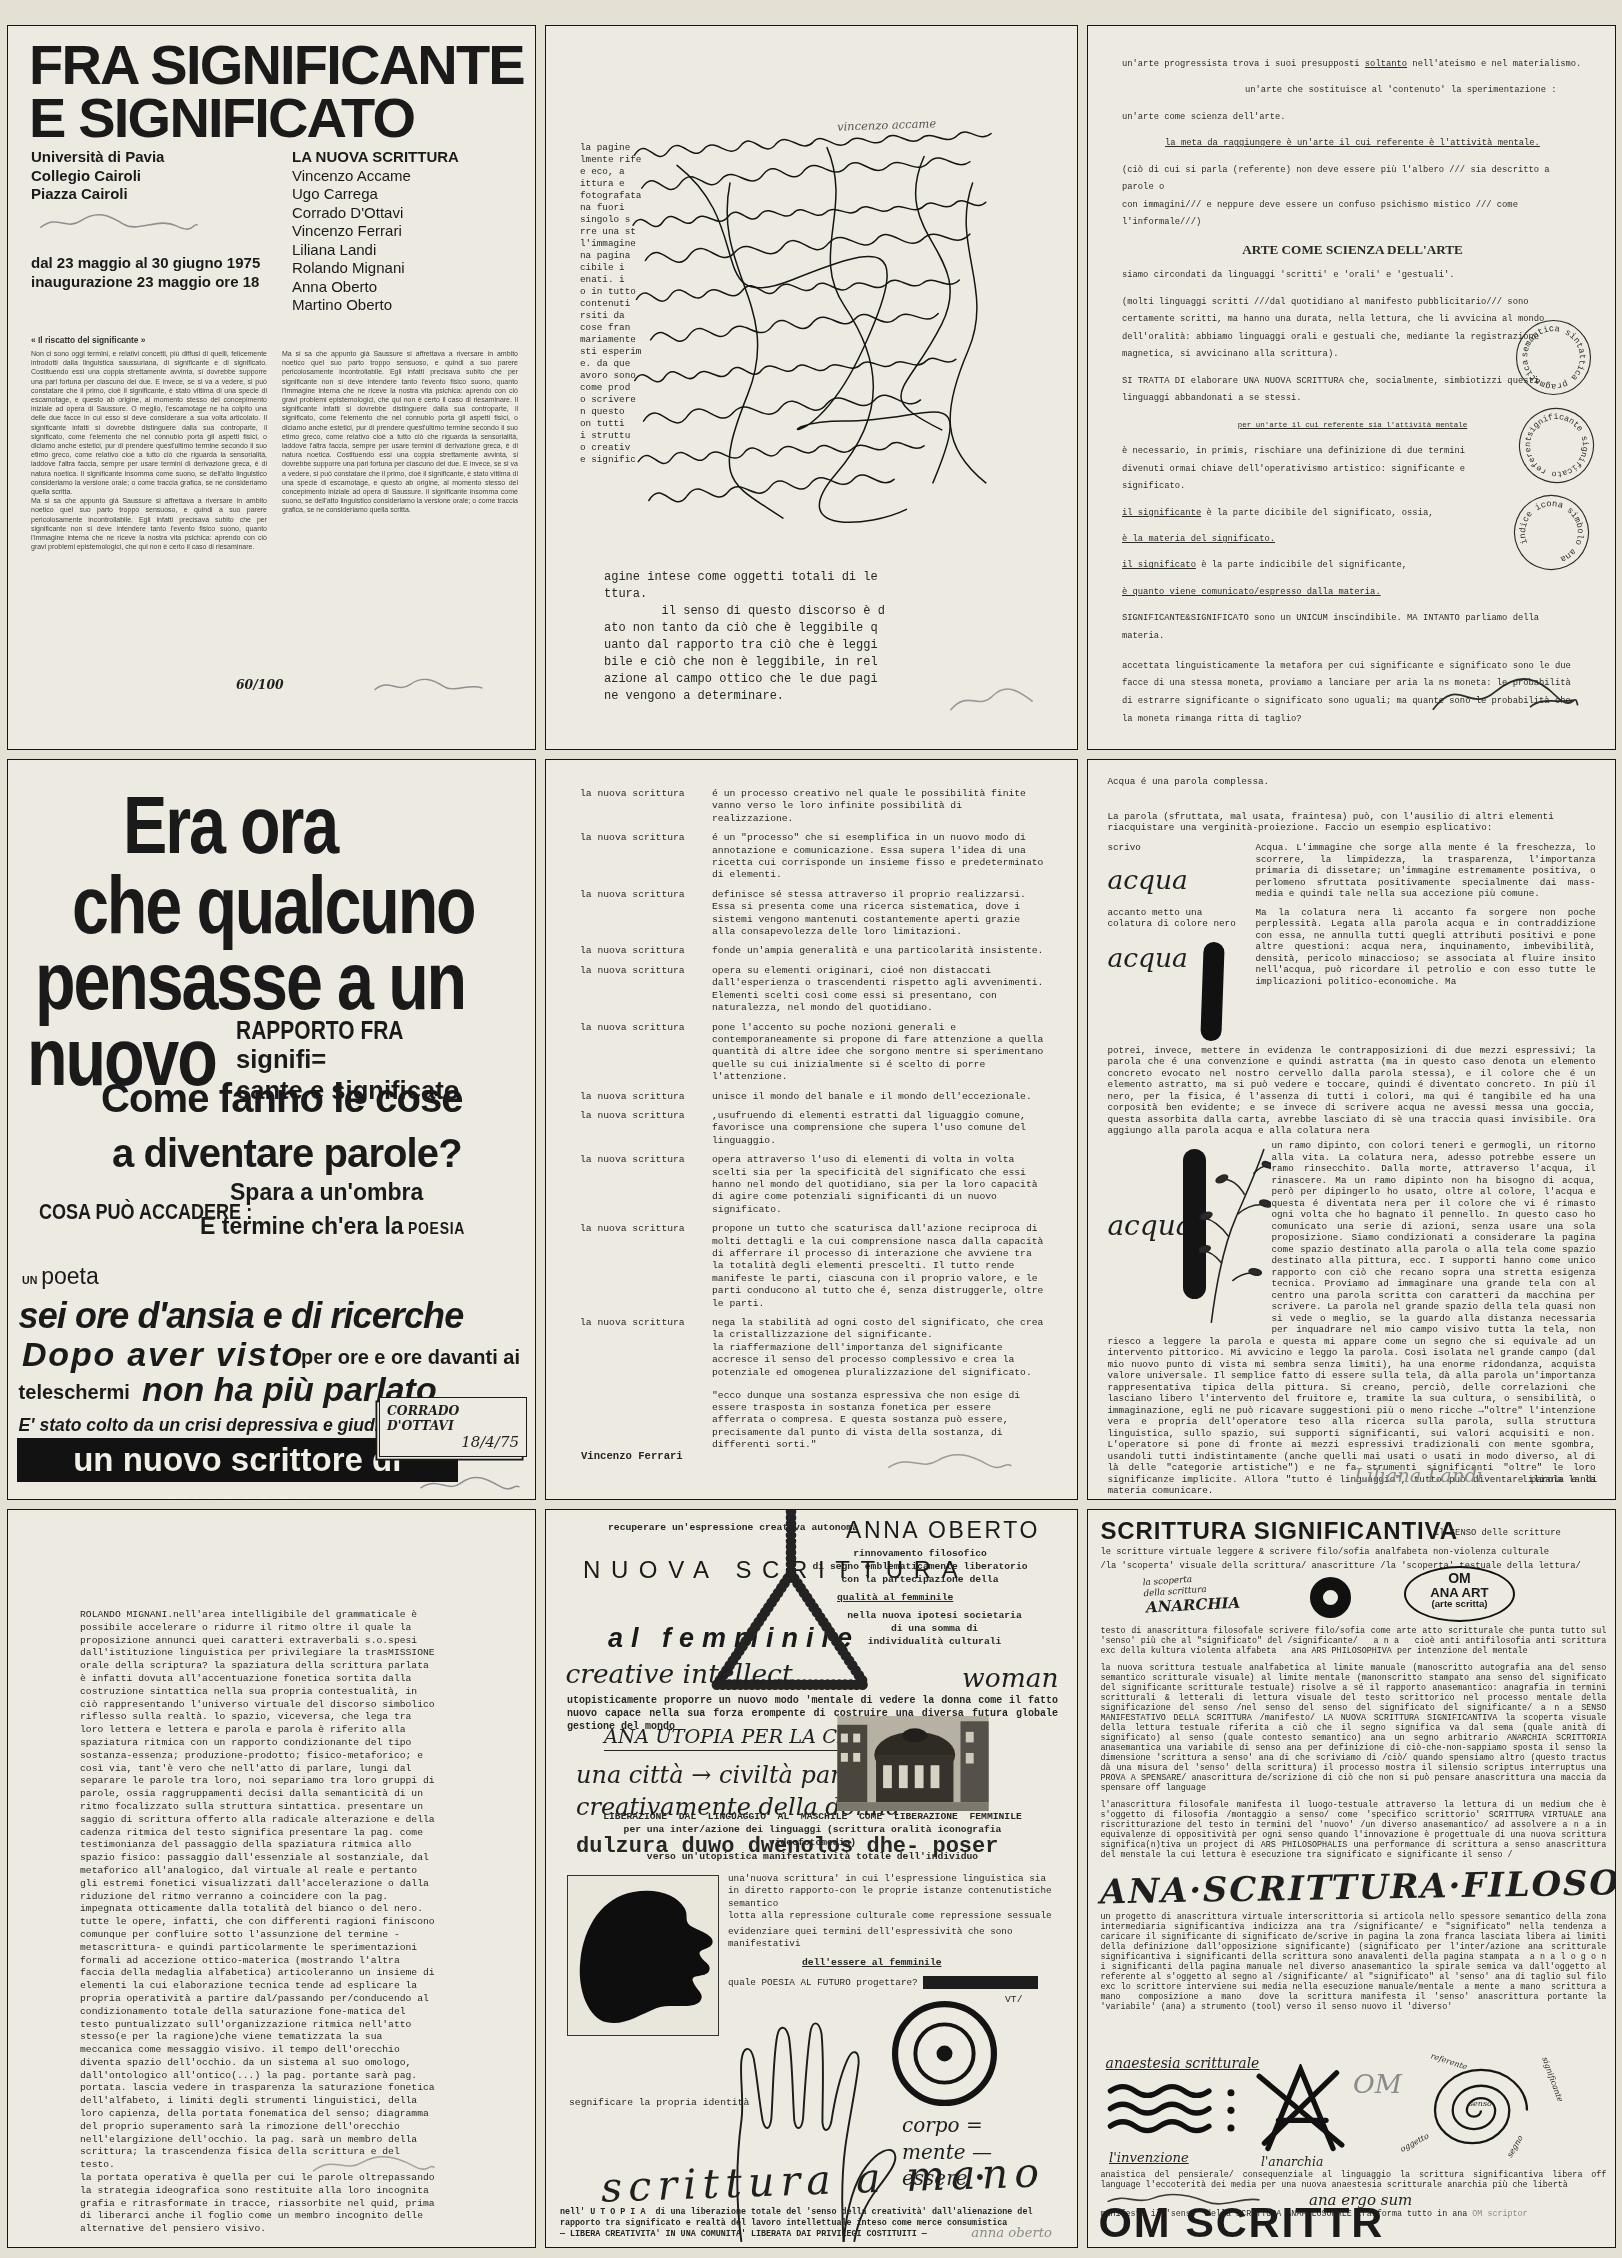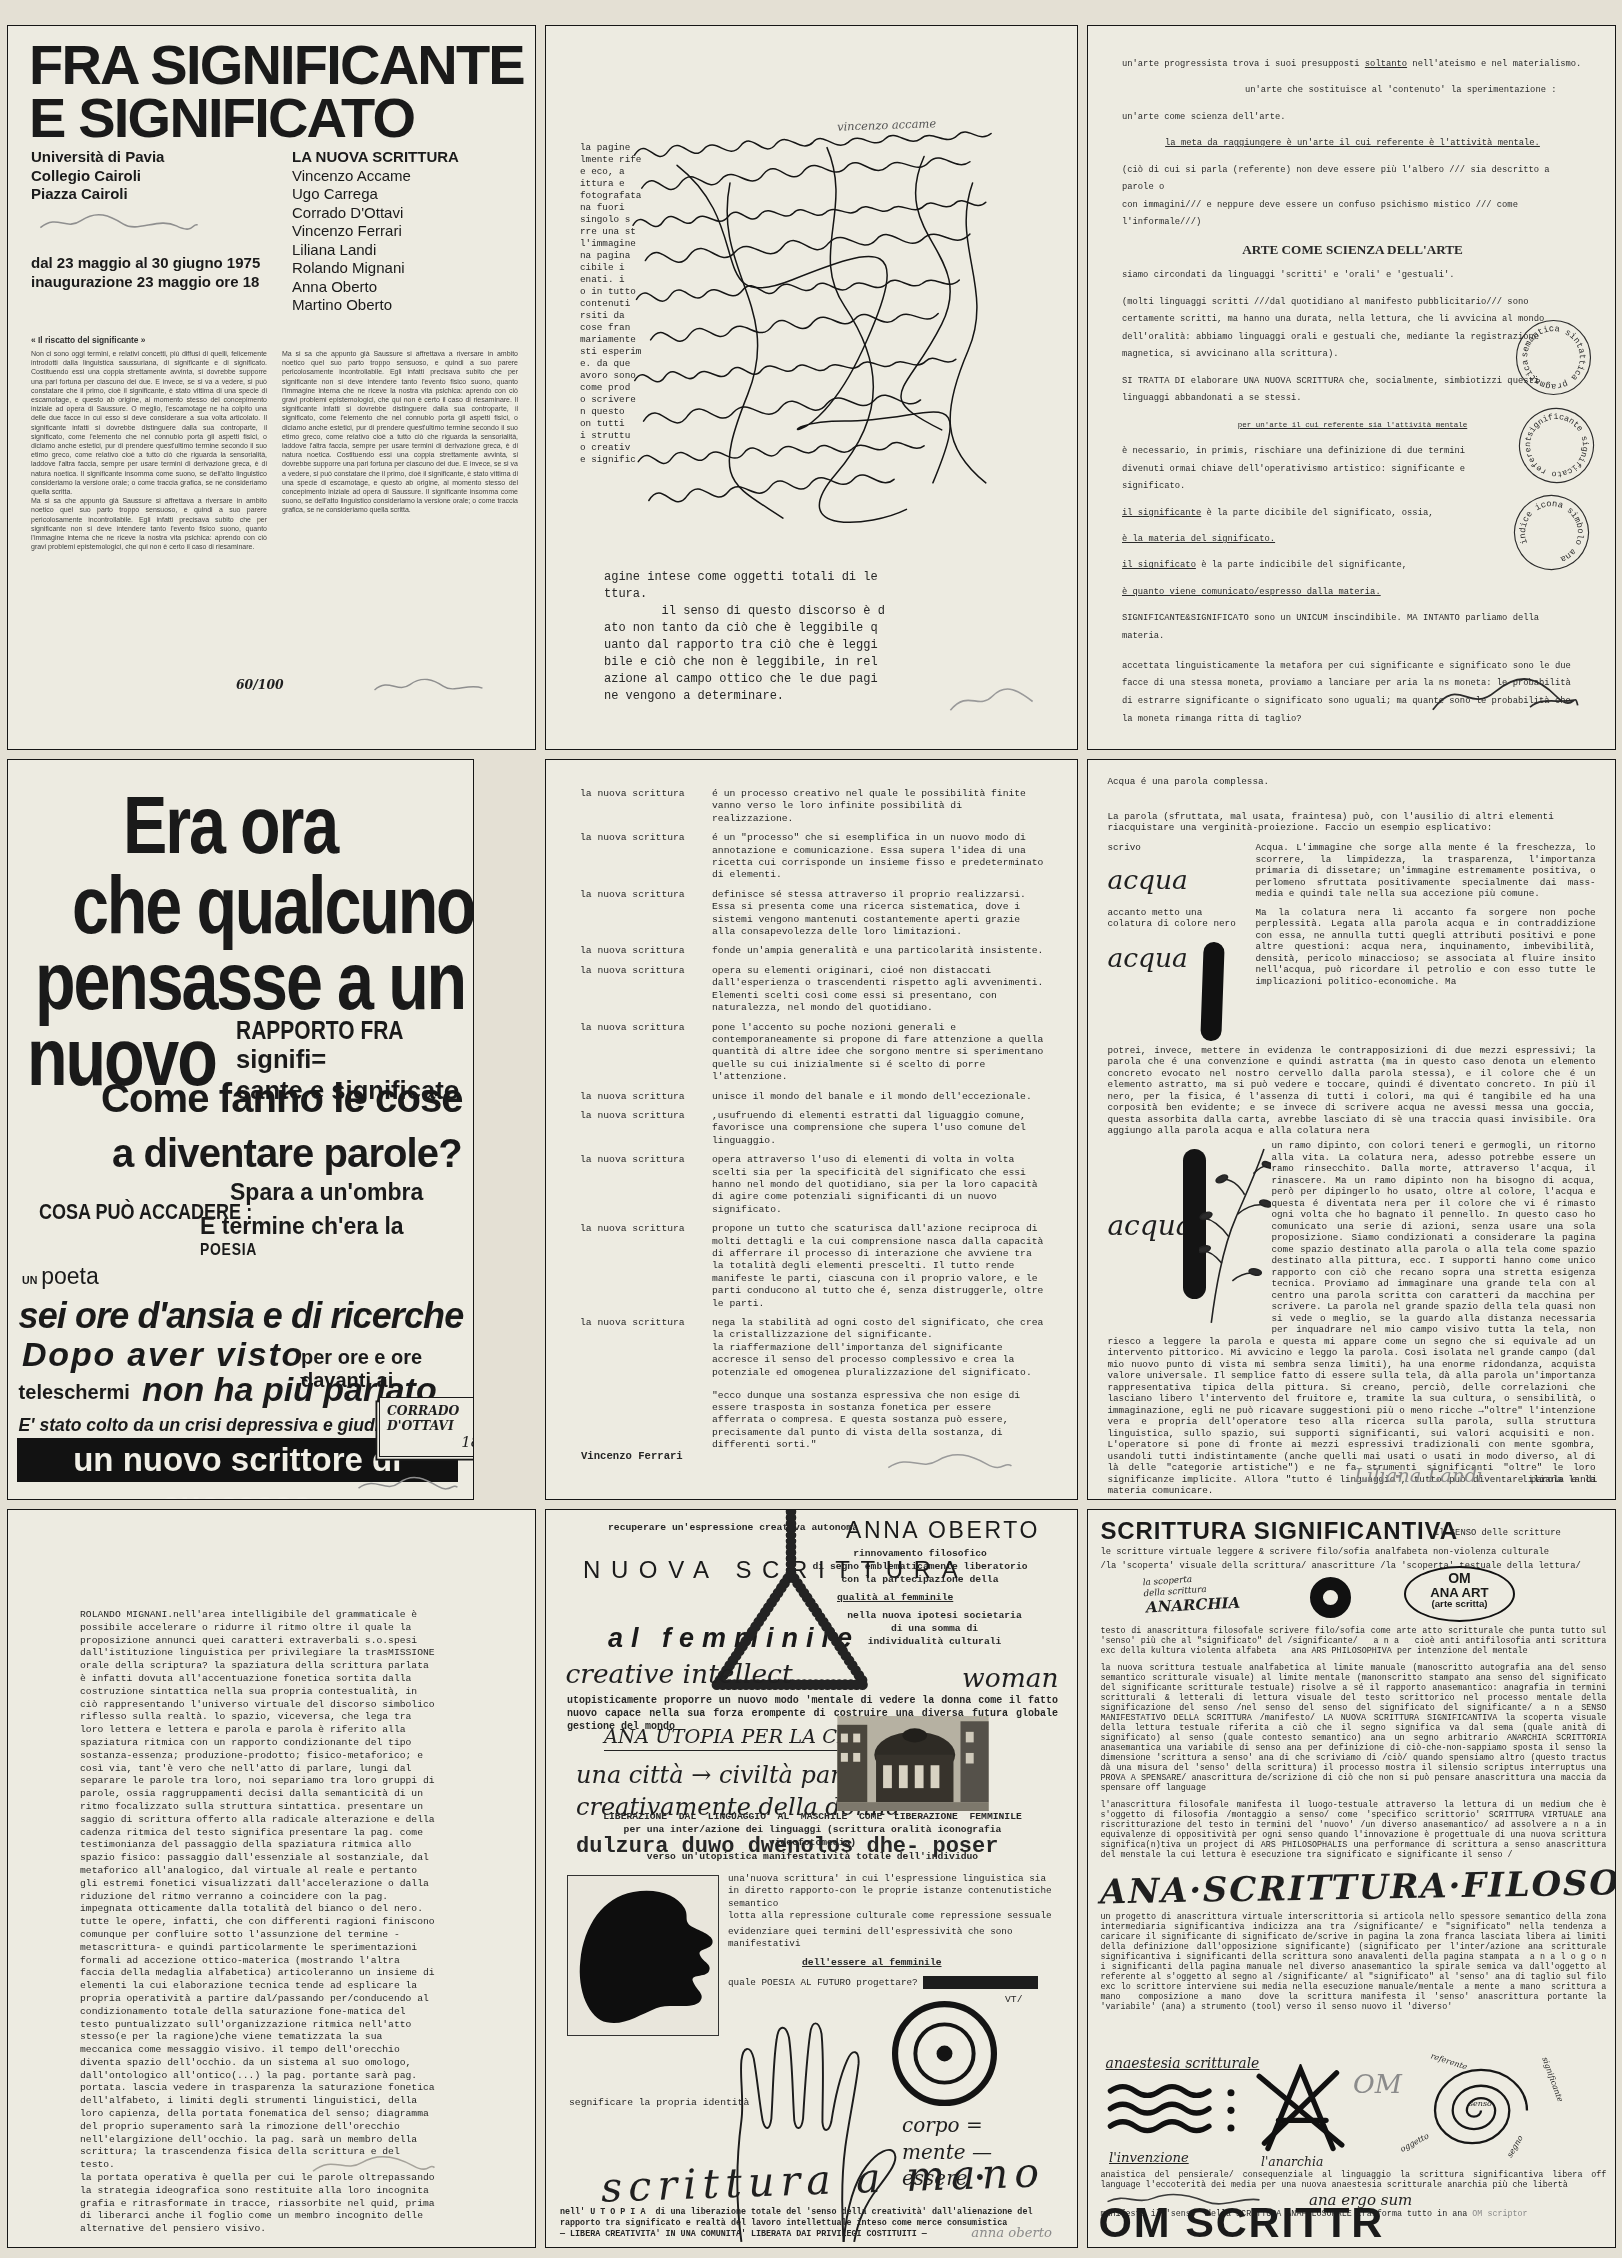--- a/index.html
+++ b/index.html
@@ -24,21 +24,21 @@
   .hand{ font-family:"DejaVu Serif", serif; font-style:italic; color:#1f1f1f; }
   .pencil{ color:#8b8b8b; }
   .cond{ transform:scaleX(.82); transform-origin:0 50%; }
   .ul{ text-decoration:underline; }
   .just{ text-align:justify; }
 
   
   #p1{ left:7px;   top:25px;   width:529px; height:725px; }
   #p2{ left:545px; top:25px;   width:533px; height:725px; }
   #p3{ left:1087px;top:25px;   width:529px; height:725px; }
-  #p4{ left:7px;   top:759px;  width:467px; height:741px; }
+  #p4{ left:7px;   top:759px;  width:529px; height:741px; }
   #p5{ left:545px; top:759px;  width:533px; height:741px; }
   #p6{ left:1087px;top:759px;  width:529px; height:741px; }
   #p7{ left:7px;   top:1509px; width:529px; height:739px; }
   #p8{ left:545px; top:1509px; width:533px; height:739px; }
   #p9{ left:1087px;top:1509px; width:529px; height:739px; }
 
   
   #p1 .title{ font-size:56px; line-height:53px; font-weight:700; letter-spacing:-1.8px; white-space:pre-wrap; }
   #p1 .info { font-size:15px; line-height:18.5px; font-weight:700; }
   #p1 .essay-title{ font-size:8.4px; font-weight:700; color:#333; }

